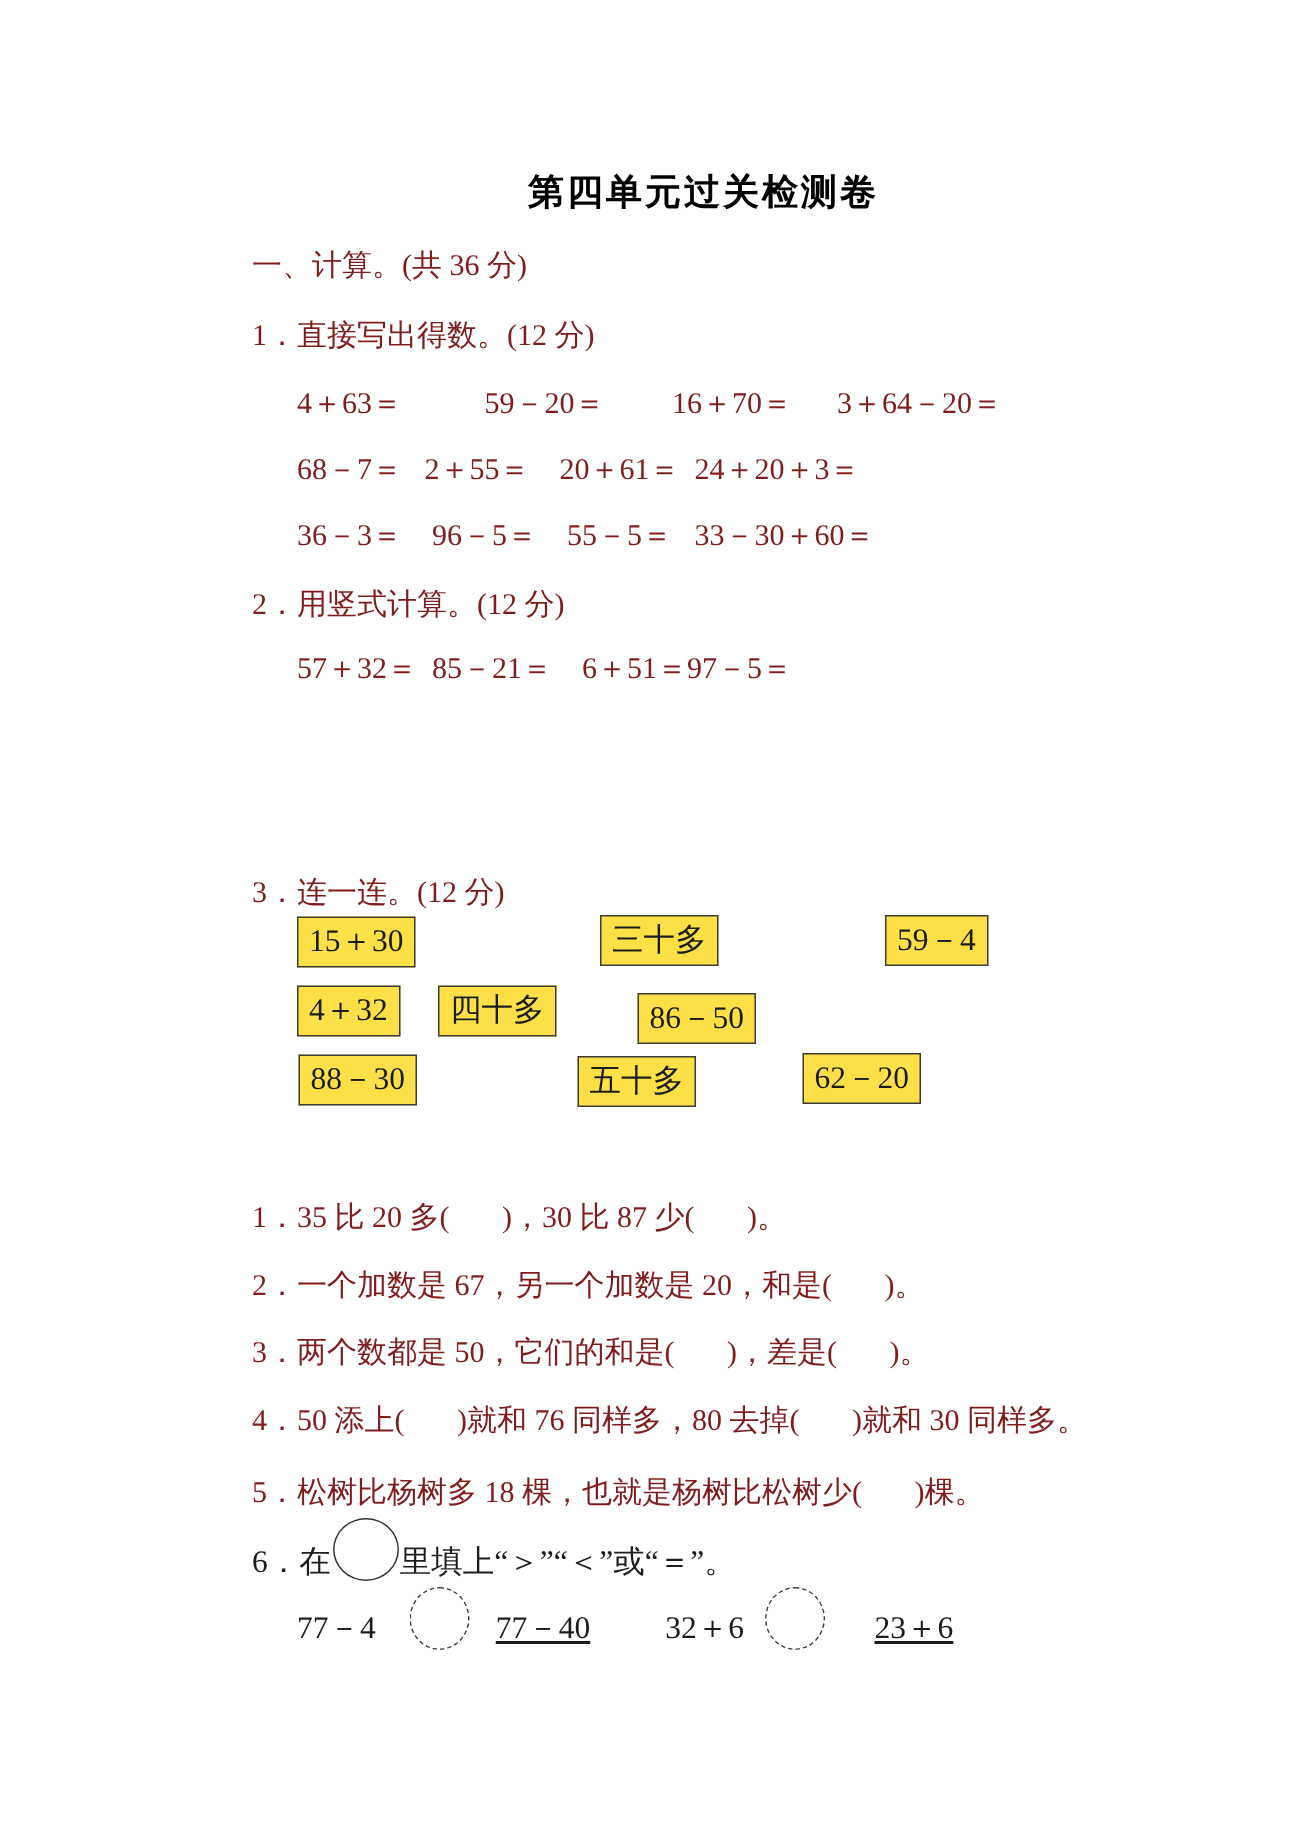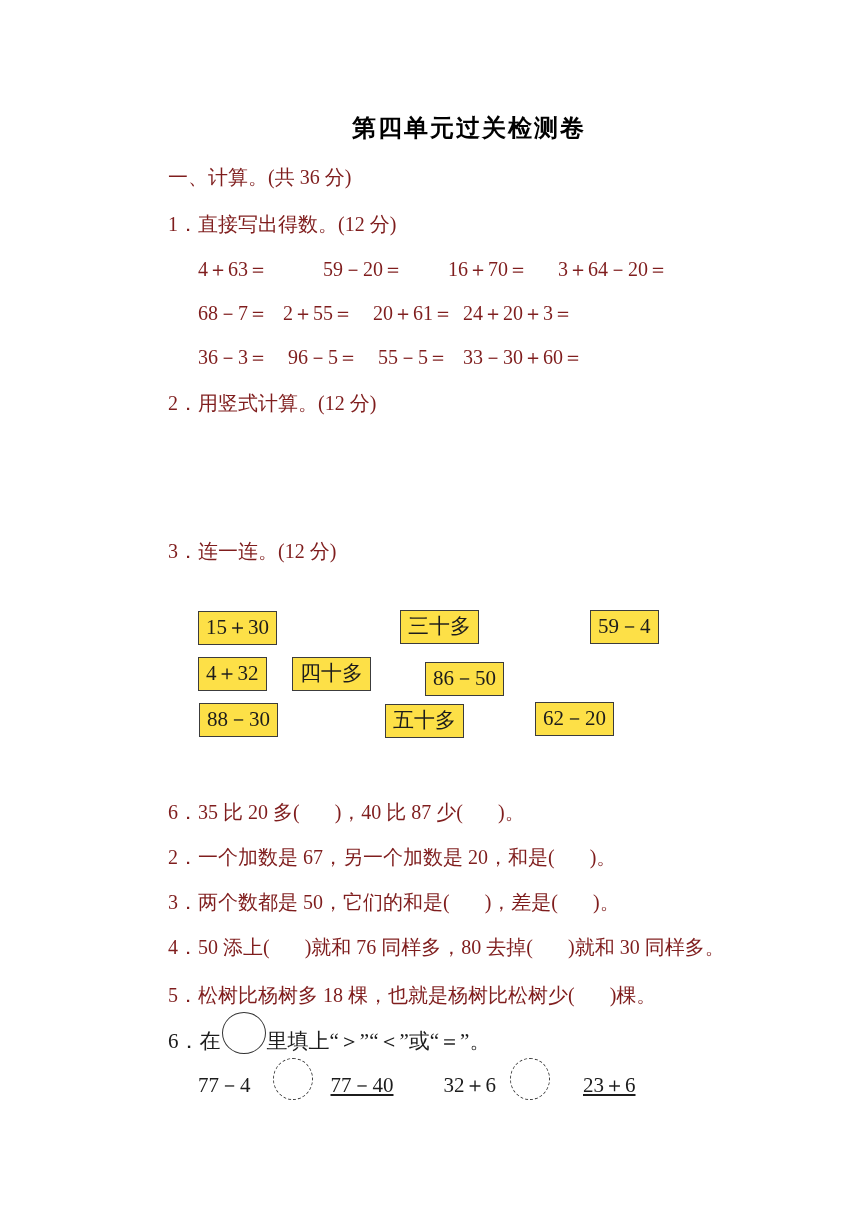--- a/index.html
+++ b/index.html
@@ -94,35 +94,36 @@
   <div class="title">第四单元过关检测卷</div>
 
   <div class="line flush" style="top:162px;">一、计算。(共 36 分)</div>
 
   <div class="line flush" style="top:209px;">1．直接写出得数。(12 分)</div>
   <div class="line indent" style="top:254px;">4＋63＝           59－20＝         16＋70＝      3＋64－20＝</div>
   <div class="line indent" style="top:298px;">68－7＝   2＋55＝    20＋61＝  24＋20＋3＝</div>
   <div class="line indent" style="top:342px;">36－3＝    96－5＝    55－5＝   33－30＋60＝</div>
 
   <div class="line flush" style="top:388px;">2．用竖式计算。(12 分)</div>
+  <div class="line indent" style="top:431px;">57＋32＝  85－21＝    6＋51＝97－5＝</div>
 
-  <div class="line flush" style="top:536px;">3．连一连。(12 分)</div>
+  <div class="line flush" style="top:580px;">3．连一连。(12 分)</div>
 
   <div class="match-box" style="left:163px; top:611px;">15＋30</div>
   <div class="match-box" style="left:365px; top:610px;">三十多</div>
   <div class="match-box" style="left:555px; top:610px;">59－4</div>
   <div class="match-box" style="left:163px; top:657px;">4＋32</div>
   <div class="match-box" style="left:257px; top:657px;">四十多</div>
   <div class="match-box" style="left:390px; top:662px;">86－50</div>
   <div class="match-box" style="left:164px; top:703px;">88－30</div>
   <div class="match-box" style="left:350px; top:704px;">五十多</div>
   <div class="match-box" style="left:500px; top:702px;">62－20</div>
 
 
-  <div class="line flush" style="top:797px;">6．35 比 20 多(       )，40 比 87 少(       )。</div>
+  <div class="line flush" style="top:797px;">1．35 比 20 多(       )，30 比 87 少(       )。</div>
   <div class="line flush" style="top:842px;">2．一个加数是 67，另一个加数是 20，和是(       )。</div>
   <div class="line flush" style="top:887px;">3．两个数都是 50，它们的和是(       )，差是(       )。</div>
   <div class="line flush" style="top:932px;">4．50 添上(       )就和 76 同样多，80 去掉(       )就和 30 同样多。</div>
   <div class="line flush" style="top:980px;">5．松树比杨树多 18 棵，也就是杨树比松树少(       )棵。</div>
 
   <div class="item6-line">
     <span class="txt">6．在</span>
     <span class="circle-solid"></span>
     <span class="txt">里填上“＞”“＜”或“＝”。</span>
   </div>

